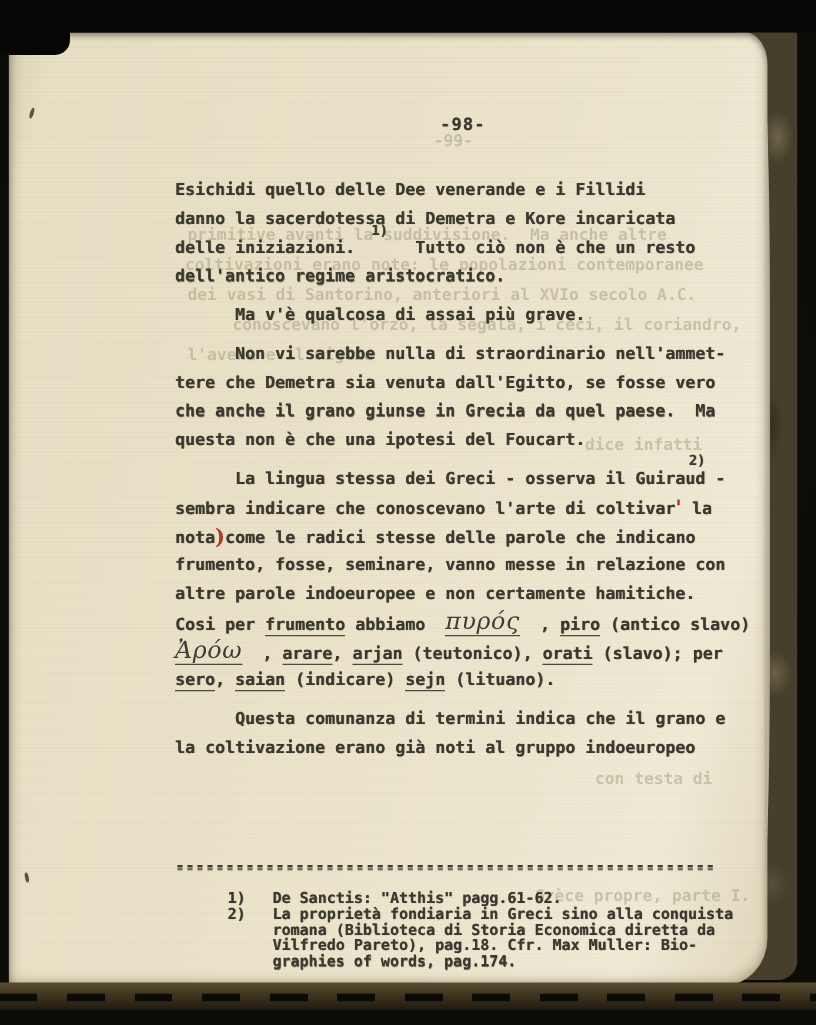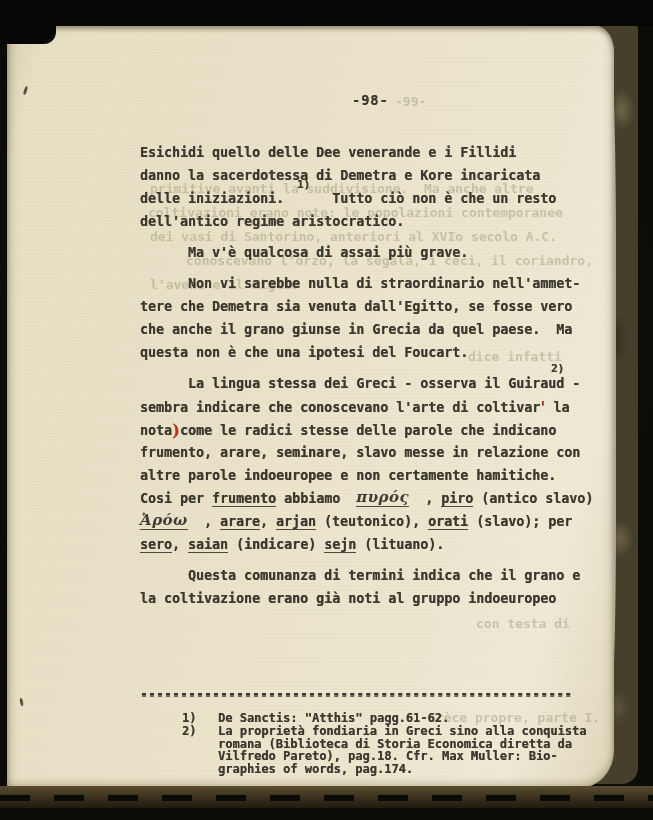--- a/index.html
+++ b/index.html
@@ -47,38 +47,38 @@
     box-shadow: inset 0 3px 4px rgba(35,32,18,0.35), inset 4px 0 8px rgba(80,70,40,0.22), inset -3px -4px 8px rgba(90,80,50,0.25);
   }
   .crease{position:absolute;background:#5b5340;border-radius:50%;}
   .crease.c1{left:17px;top:60px;width:3px;height:9px;transform:rotate(18deg);}
   .crease.c2{left:13px;top:672px;width:3px;height:8px;transform:rotate(-12deg);}
   
   .ghosts span{
     position:absolute;white-space:pre;color:rgba(136,134,102,0.38);
     font:700 13px "DejaVu Sans Mono",monospace;filter:blur(0.45px);
   }
-  .ghosts span:nth-child(1){left:347px;top:94px;margin-left:48px;}
+  .ghosts span:nth-child(1){left:347px;top:106px;}
   .ghosts span:nth-child(2){left:150px;top:181px;}
   .ghosts span:nth-child(3){left:148px;top:205px;}
   .ghosts span:nth-child(4){left:150px;top:229px;}
   .ghosts span:nth-child(5){left:150px;top:253px;margin-left:36px;}
   .ghosts span:nth-child(6){left:150px;top:277px;}
   .ghosts span:nth-child(7){left:468px;top:349px;}
   .ghosts span:nth-child(8){left:476px;top:616px;text-align:center;}
   .ghosts span:nth-child(9){left:428px;top:710px;}
   
   .ink{color:#3b392f;text-shadow:0.3px 0.3px 0.6px rgba(55,53,44,0.75);}
   .page-number{position:absolute;left:352px;top:92px;font:700 13.5px "DejaVu Sans Mono",monospace;letter-spacing:1px;}
   .body-block{position:absolute;left:140px;top:141px;width:456px;}
   .para{margin:0 0 8px 0;}
   .line{white-space:pre;font:700 13.3px "DejaVu Sans Mono",monospace;line-height:23px;height:23px;}
   .line .u{border-bottom:1.7px solid rgba(59,57,47,0.9);}
   .line .greek{
-    font-family:"DejaVu Serif",serif;font-style:italic;font-weight:700;font-size:15px;
+    font-family:"DejaVu Serif",serif;font-style:italic;font-weight:400;font-size:19px;
     letter-spacing:0.5px;color:#3f3d35;position:relative;top:-1px;text-shadow:none;
   }
   .line .red{
     color:#b23724;font-family:"DejaVu Serif",serif;font-weight:700;font-size:17px;
     position:relative;top:1px;text-shadow:none;
   }
   .supref{position:absolute;font:700 11px "DejaVu Sans Mono",monospace;}
   .supref.r1{left:297px;top:178px;}
   .supref.r2{left:551px;top:362px;}
   .separator{position:absolute;left:140px;top:686px;font:700 13.3px "DejaVu Sans Mono",monospace;
@@ -129,21 +129,21 @@
       <div class="para">
         <div class="line"><span>      Non vi sarebbe nulla di straordinario nell'ammet-</span></div>
         <div class="line"><span>tere che Demetra sia venuta dall'Egitto, se fosse vero</span></div>
         <div class="line"><span>che anche il grano giunse in Grecia da quel paese.  Ma</span></div>
         <div class="line"><span>questa non è che una ipotesi del Foucart.</span></div>
       </div>
       <div class="para">
         <div class="line"><span>      La lingua stessa dei Greci - osserva il Guiraud -</span></div>
         <div class="line"><span>sembra indicare che conoscevano l'arte di coltivar</span><span class="red">'</span><span> la</span></div>
         <div class="line"><span>nota</span><span class="red">)</span><span>come le radici stesse delle parole che indicano</span></div>
-        <div class="line"><span>frumento, arare, seminare, slavo messe in relazione con</span></div>
+        <div class="line"><span>frumento, fosse, seminare, vanno messe in relazione con</span></div>
         <div class="line"><span>altre parole indoeuropee e non certamente hamitiche.</span></div>
         <div class="line"><span>Cosi per </span><span class="u">frumento</span><span> abbiamo  </span><span class="greek u">πυρός</span><span>  , </span><span class="u">piro</span><span> (antico slavo)</span></div>
         <div class="line"><span class="greek u">Ἀρόω</span><span>  , </span><span class="u">arare</span><span>, </span><span class="u">arjan</span><span> (teutonico), </span><span class="u">orati</span><span> (slavo); per</span></div>
         <div class="line"><span class="u">sero</span><span>, </span><span class="u">saian</span><span> (indicare) </span><span class="u">sejn</span><span> (lituano).</span></div>
       </div>
       <div class="para">
         <div class="line"><span>      Questa comunanza di termini indica che il grano e</span></div>
         <div class="line"><span>la coltivazione erano già noti al gruppo indoeuropeo</span></div>
       </div>
     </div>

